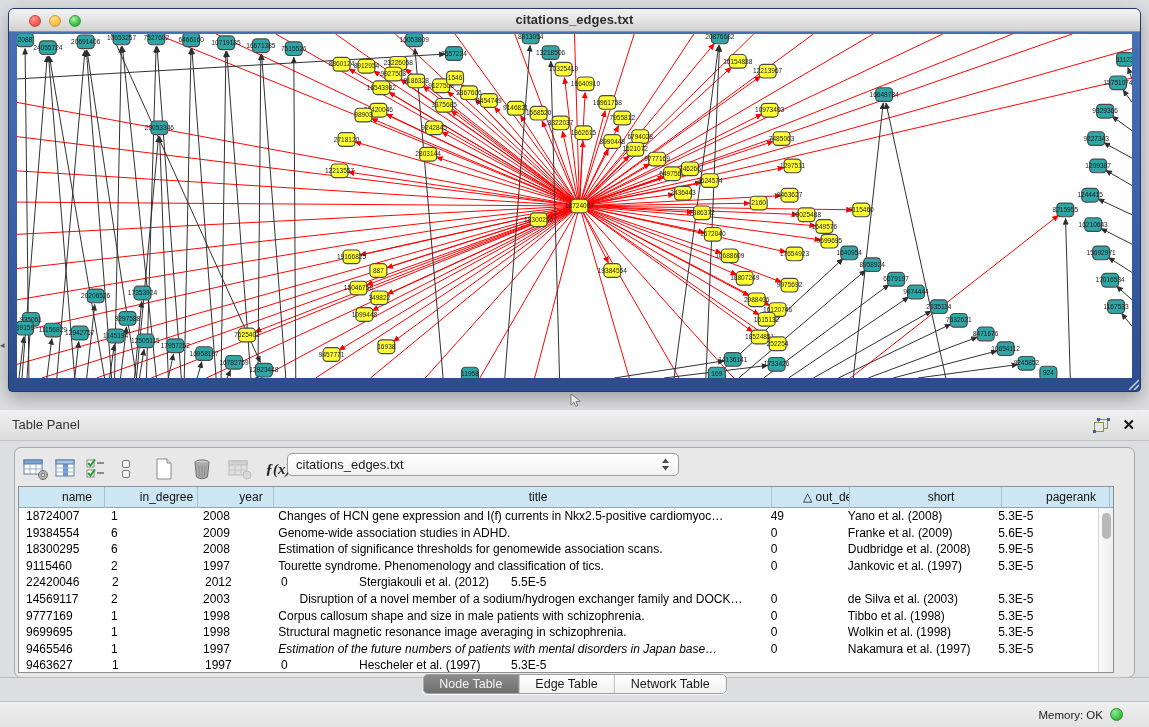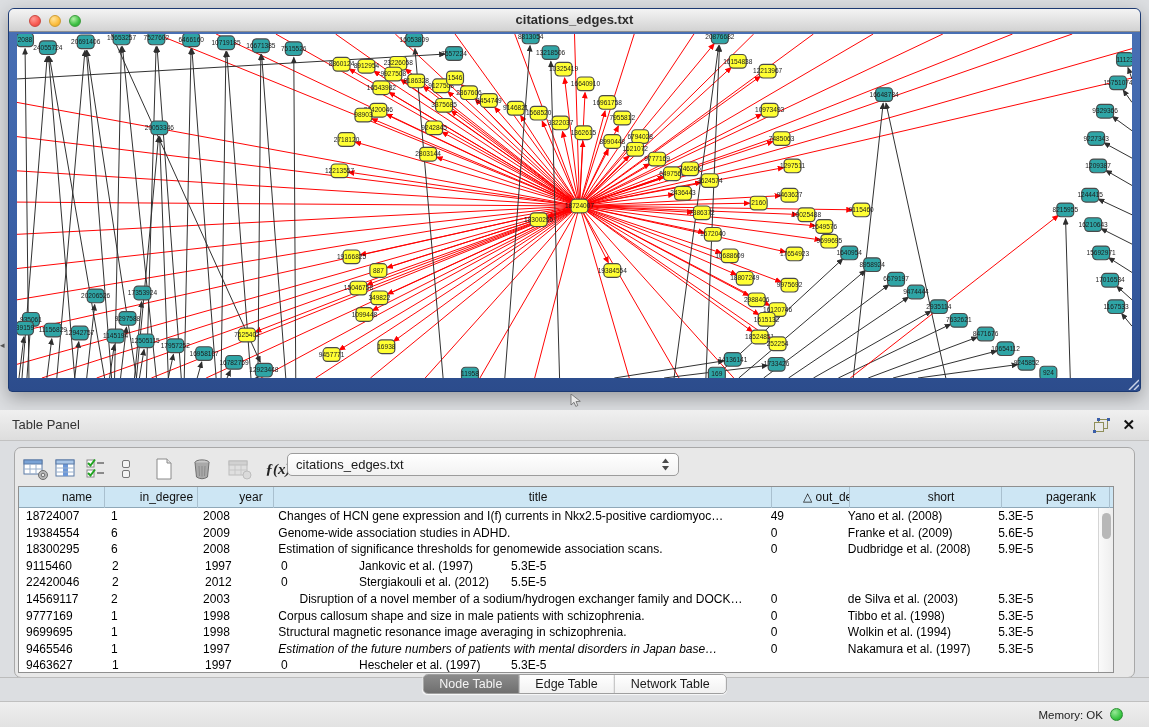--- a/index.html
+++ b/index.html
@@ -883,20 +883,21 @@
           <div class="td" style="width: 76px;">2008</div>
           <div class="td" style="width: 498px;">Estimation of significance thresholds for genomewide association scans.</div>
           <div class="td" style="width: 78px;">0</div>
           <div class="td" style="width: 152px;">Dudbridge et al. (2008)</div>
           <div class="td" style="width: 108px;">5.9E-5</div>
         </div>
         <div class="tr">
           <div class="td" style="width: 86px;">9115460</div>
           <div class="td" style="width: 93px;">2</div>
           <div class="td" style="width: 76px;">1997</div>
+          <div class="td" style="width: 498px;">Tourette syndrome. Phenomenology and classification of tics.</div>
           <div class="td" style="width: 78px;">0</div>
           <div class="td" style="width: 152px;">Jankovic et al. (1997)</div>
           <div class="td" style="width: 108px;">5.3E-5</div>
         </div>
         <div class="tr">
           <div class="td" style="width: 86px;">22420046</div>
           <div class="td" style="width: 93px;">2</div>
           <div class="td" style="width: 76px;">2012</div>
           <div class="td" style="width: 78px;">0</div>
           <div class="td" style="width: 152px;">Stergiakouli et al. (2012)</div>
@@ -919,21 +920,21 @@
           <div class="td" style="width: 78px;">0</div>
           <div class="td" style="width: 152px;">Tibbo et al. (1998)</div>
           <div class="td" style="width: 108px;">5.3E-5</div>
         </div>
         <div class="tr">
           <div class="td" style="width: 86px;">9699695</div>
           <div class="td" style="width: 93px;">1</div>
           <div class="td" style="width: 76px;">1998</div>
           <div class="td" style="width: 498px;">Structural magnetic resonance image averaging in schizophrenia.</div>
           <div class="td" style="width: 78px;">0</div>
-          <div class="td" style="width: 152px;">Wolkin et al. (1994)</div>
+          <div class="td" style="width: 152px;">Wolkin et al. (1998)</div>
           <div class="td" style="width: 108px;">5.3E-5</div>
         </div>
         <div class="tr">
           <div class="td" style="width: 86px;">9465546</div>
           <div class="td" style="width: 93px;">1</div>
           <div class="td" style="width: 76px;">1997</div>
           <div class="td" style="width: 498px; font-style: italic;">Estimation of the future numbers of patients with mental disorders in Japan base…</div>
           <div class="td" style="width: 78px;">0</div>
           <div class="td" style="width: 152px;">Nakamura et al. (1997)</div>
           <div class="td" style="width: 108px;">5.3E-5</div>

